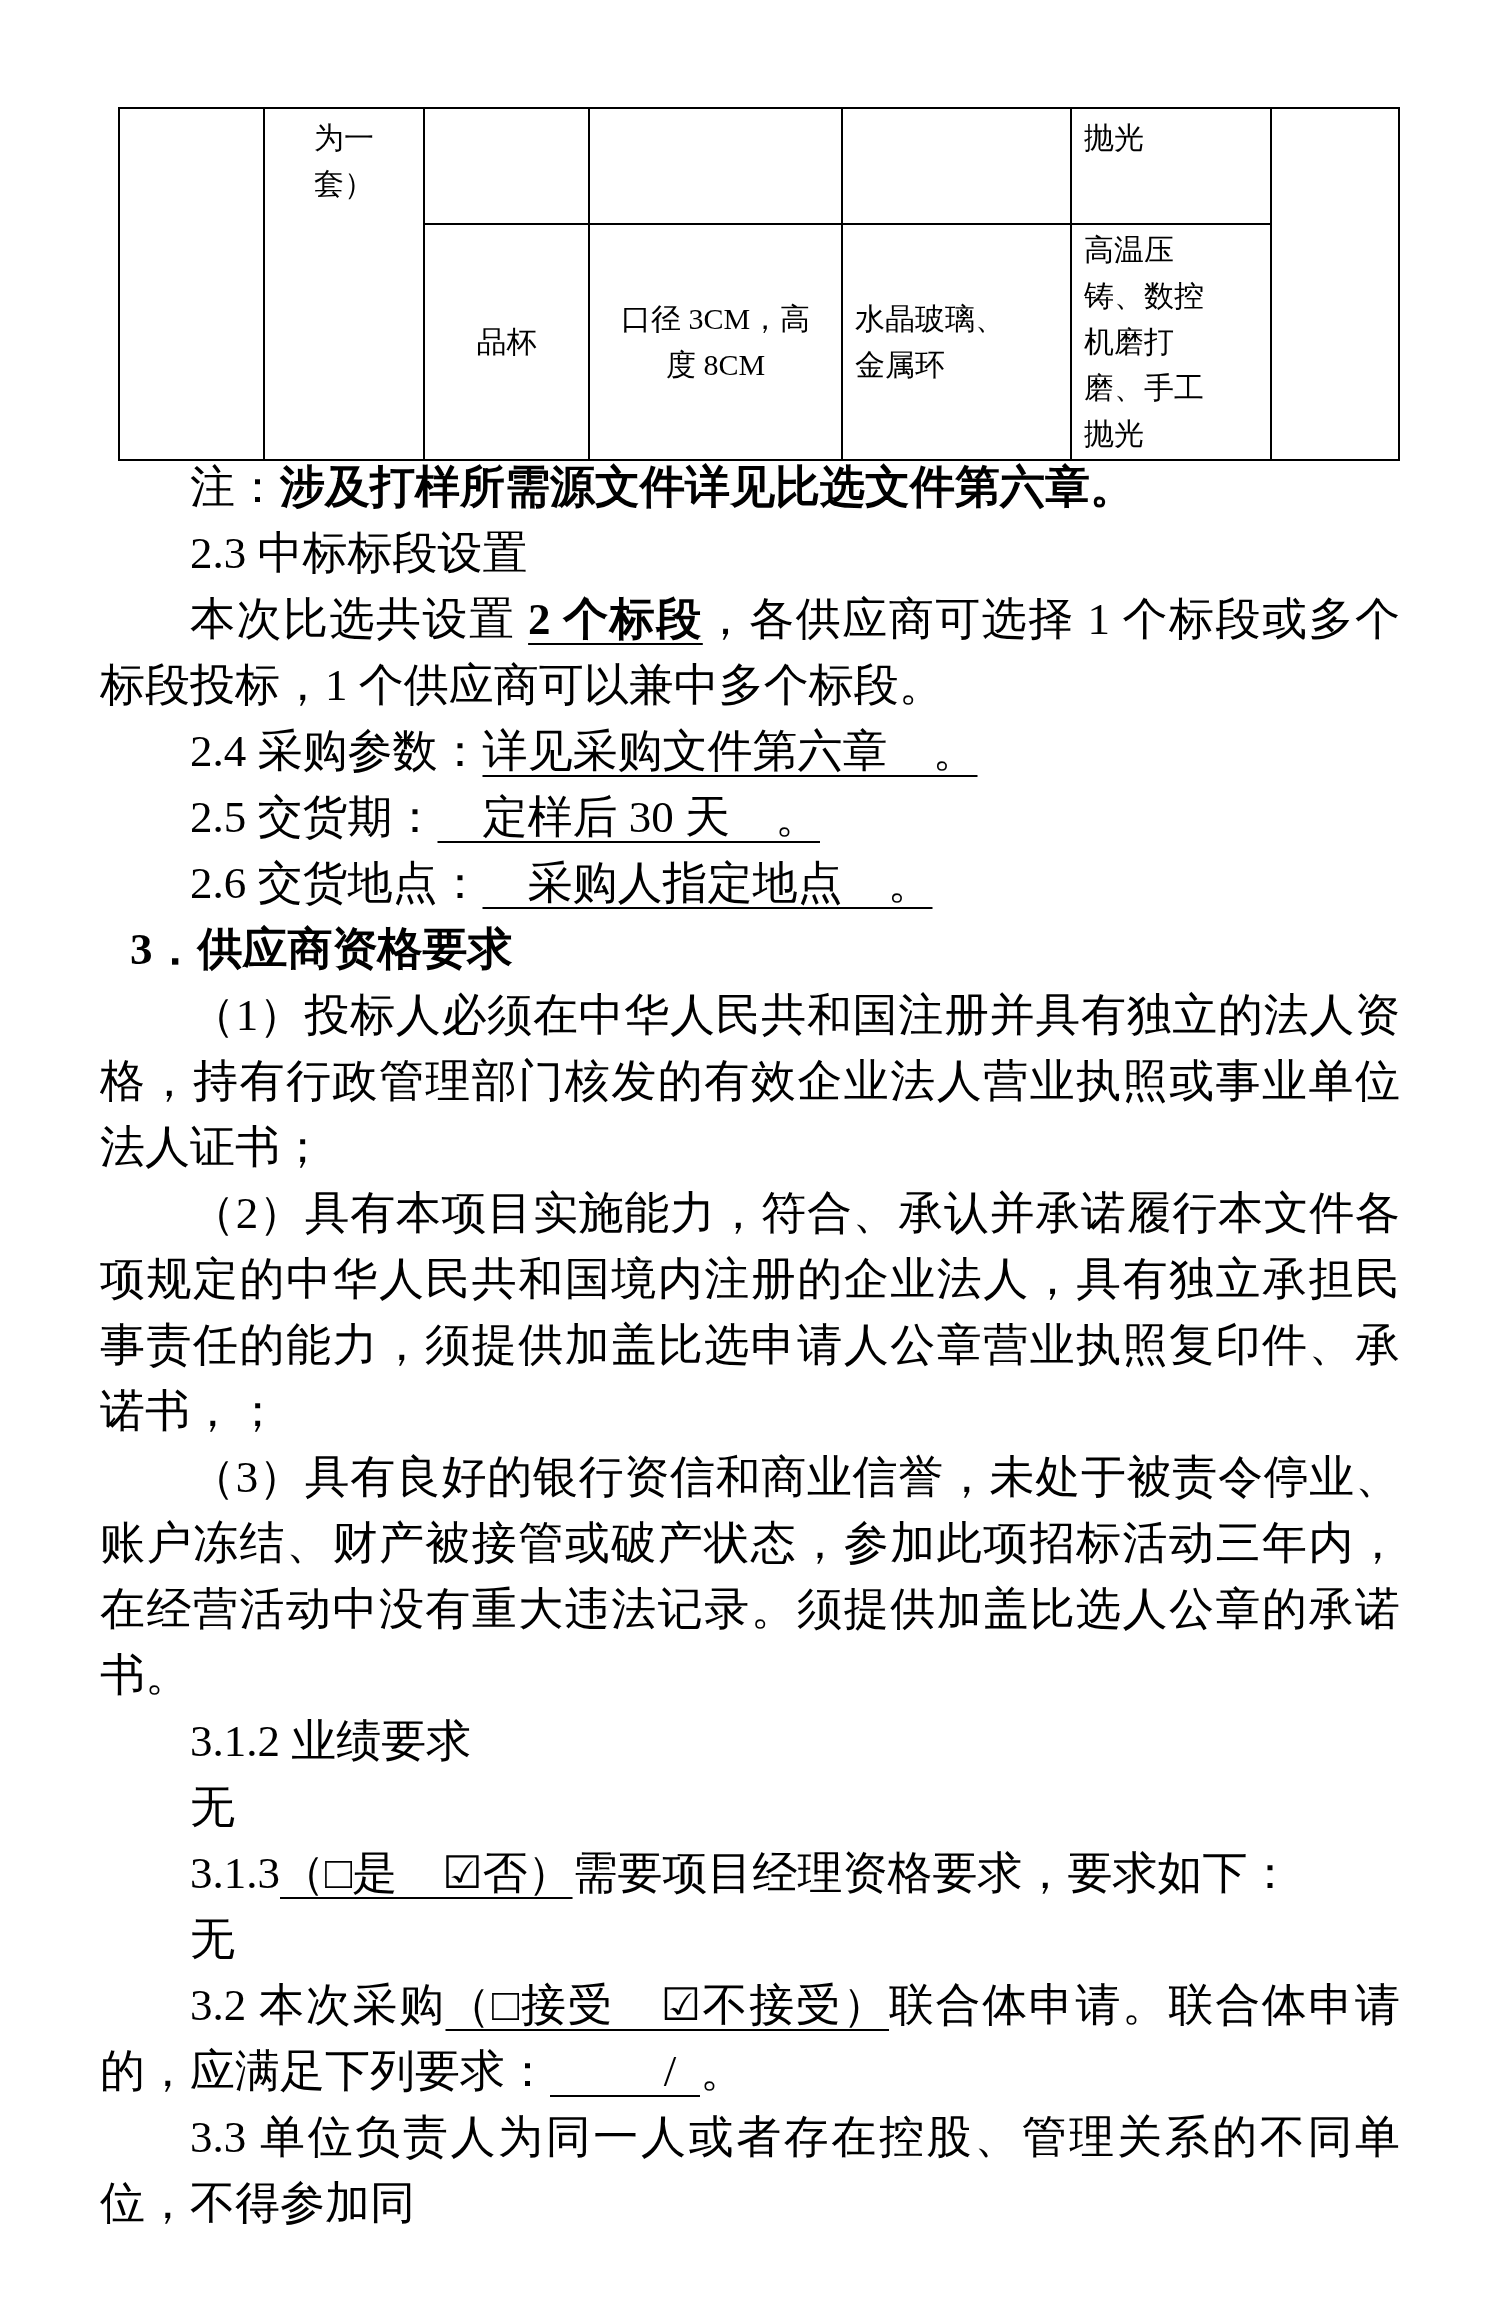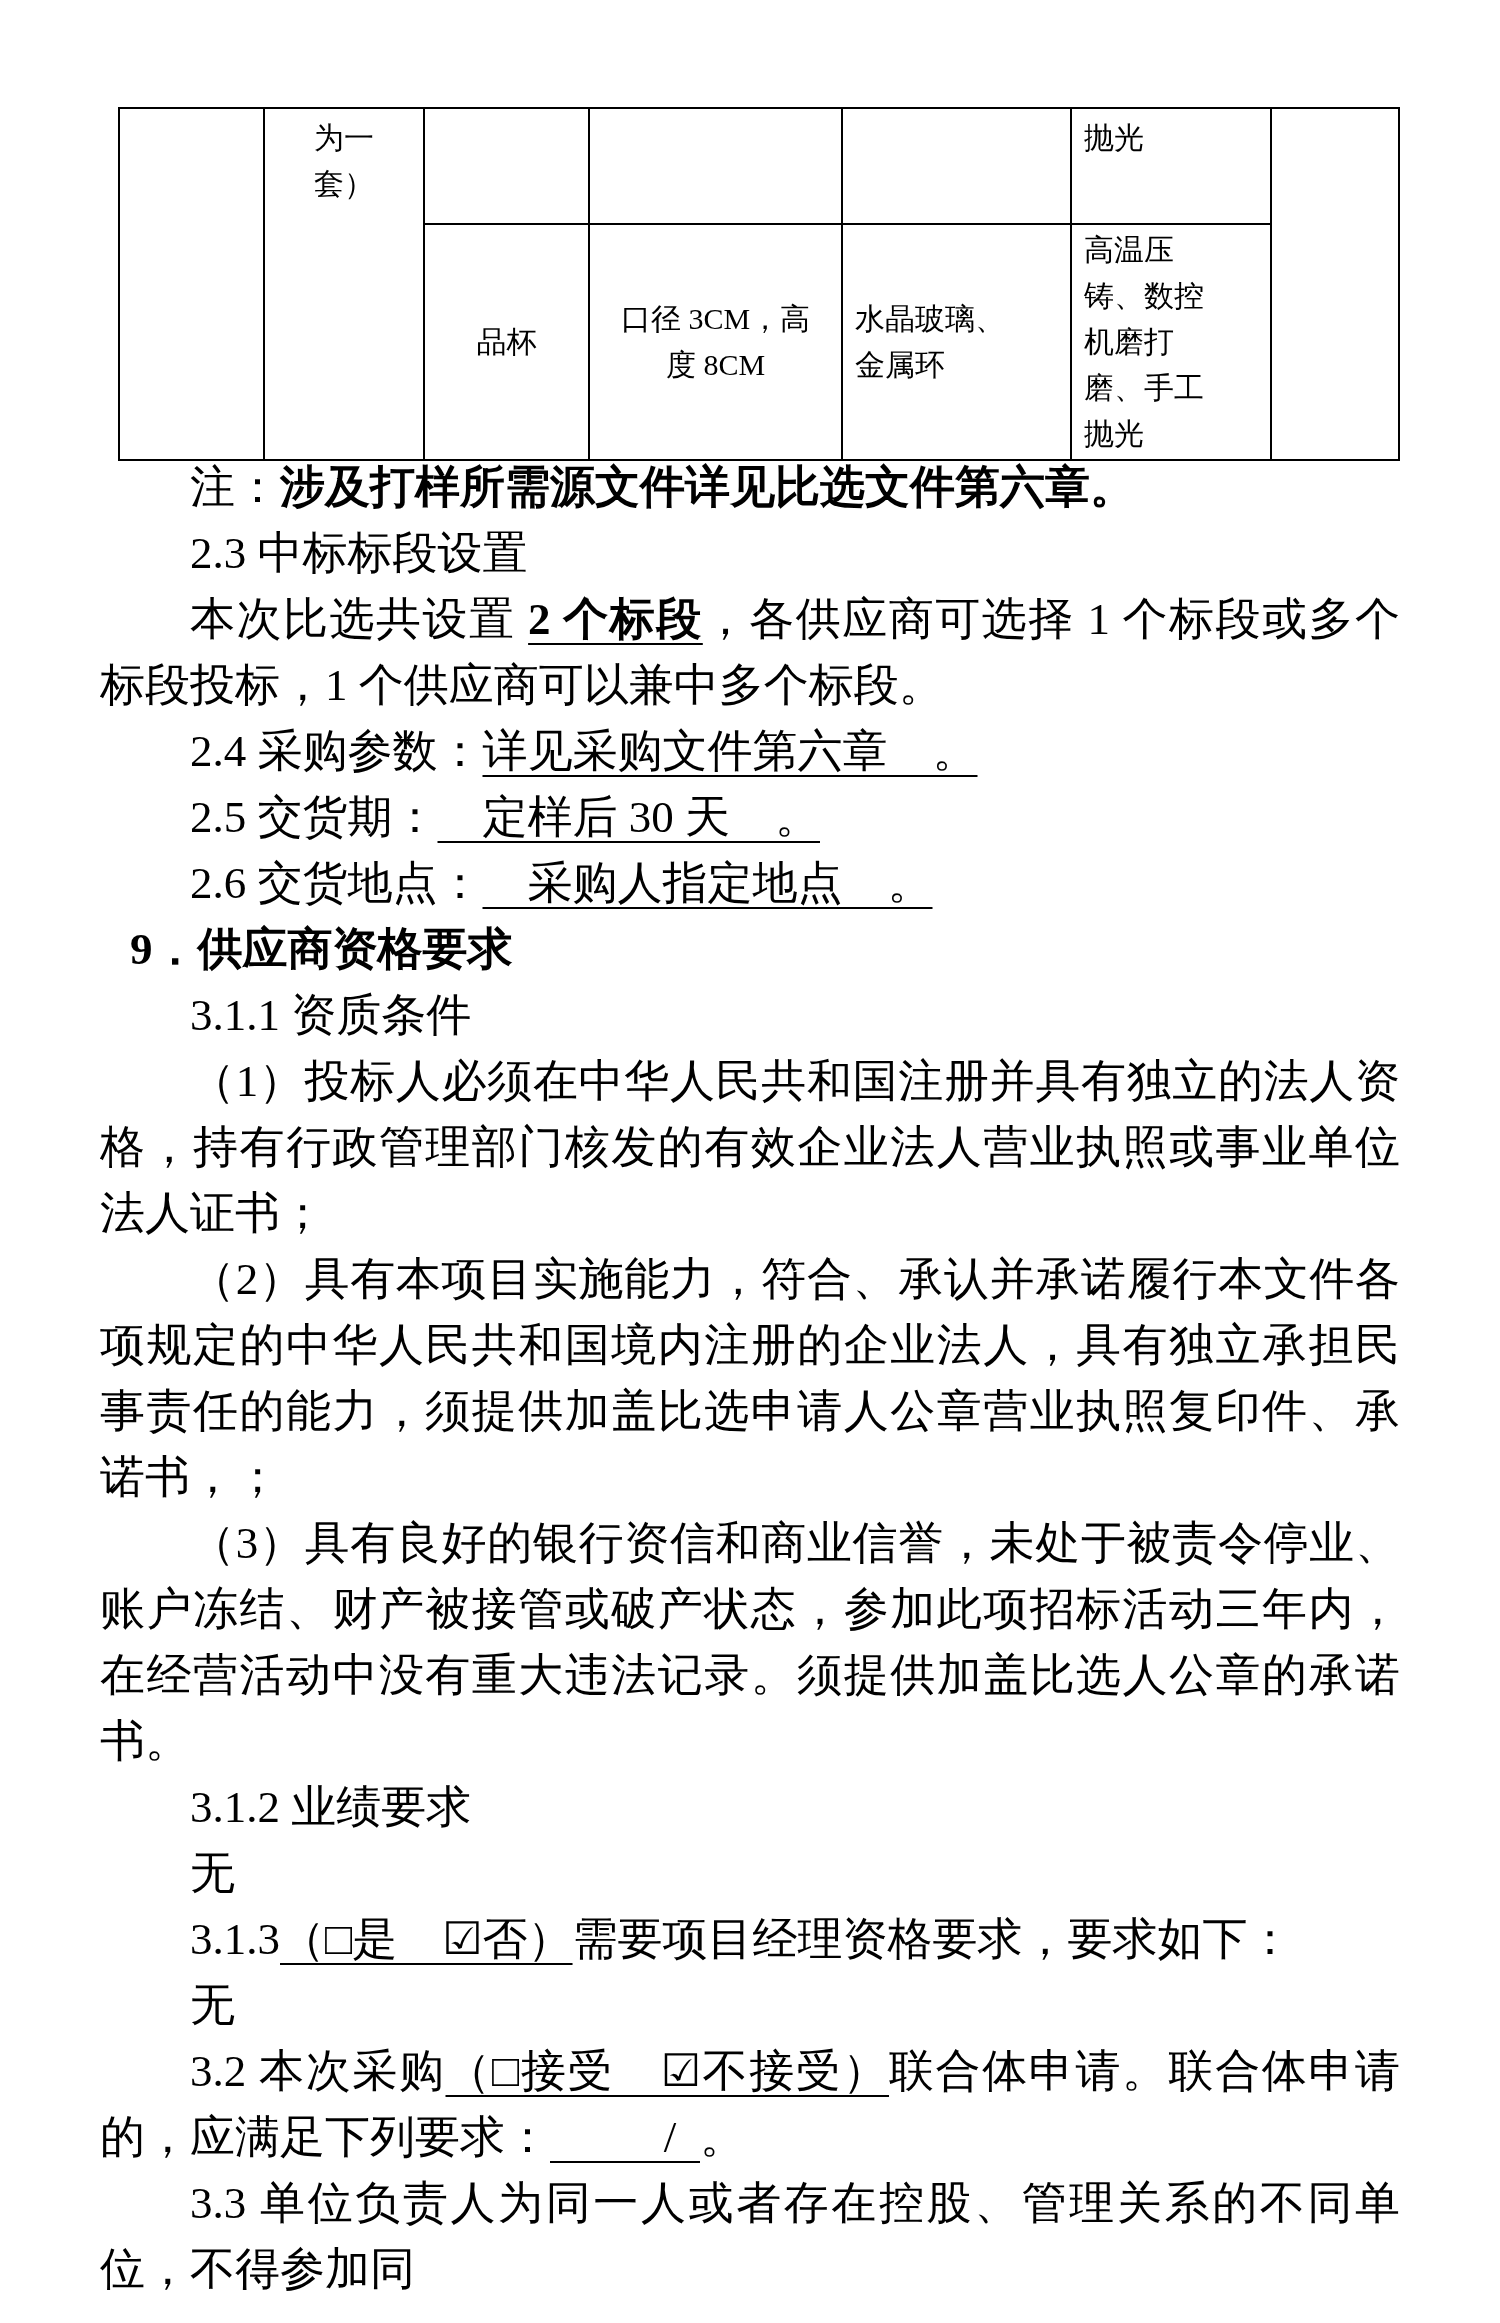--- a/index.html
+++ b/index.html
@@ -106,24 +106,23 @@
     <p class="ind">2.3 中标标段设置</p>
 
     <p class="ind"><span>本次比选共设置 </span><span class="bold u">2 个标段</span><span>，各供应商可选择 1 个标段或多个标段投标，1 个供应商可以兼中多个标段。</span></p>
 
     <p class="ind"><span>2.4 采购参数：</span><span class="u">详见采购文件第六章　。</span></p>
 
     <p class="ind"><span>2.5 交货期：</span><span class="u">　定样后 30 天　。</span></p>
 
     <p class="ind"><span>2.6 交货地点：</span><span class="u">　采购人指定地点　。</span></p>
 
-    <p class="ind-sm bold">9．供应商资格要求</p>
+    <p class="ind-sm bold">3．供应商资格要求</p>
 
 
-    <p class="ind">3.1.1 资质条件</p>
 
     <p class="ind">（1）投标人必须在中华人民共和国注册并具有独立的法人资格，持有行政管理部门核发的有效企业法人营业执照或事业单位法人证书；</p>
 
     <p class="ind">（2）具有本项目实施能力，符合、承认并承诺履行本文件各项规定的中华人民共和国境内注册的企业法人，具有独立承担民事责任的能力，须提供加盖比选申请人公章营业执照复印件、承诺书，；</p>
 
     <p class="ind">（3）具有良好的银行资信和商业信誉，未处于被责令停业、账户冻结、财产被接管或破产状态，参加此项招标活动三年内，在经营活动中没有重大违法记录。须提供加盖比选人公章的承诺书。</p>
 
     <p class="ind">3.1.2 业绩要求</p>
 
     <p class="ind">无</p>

